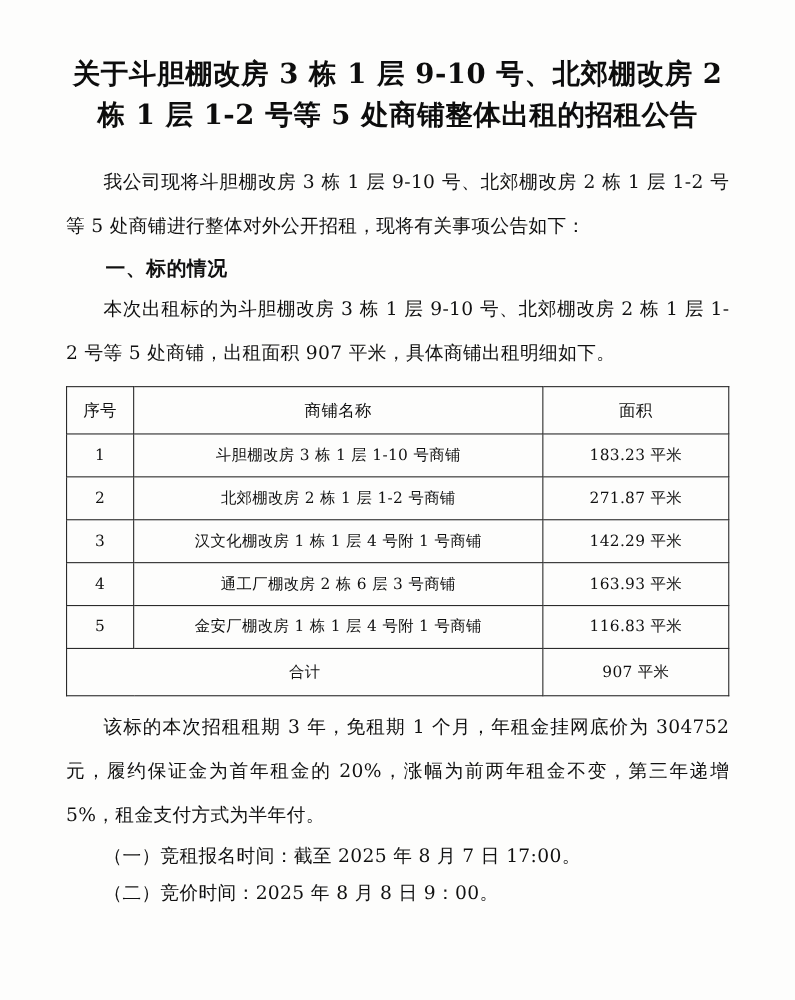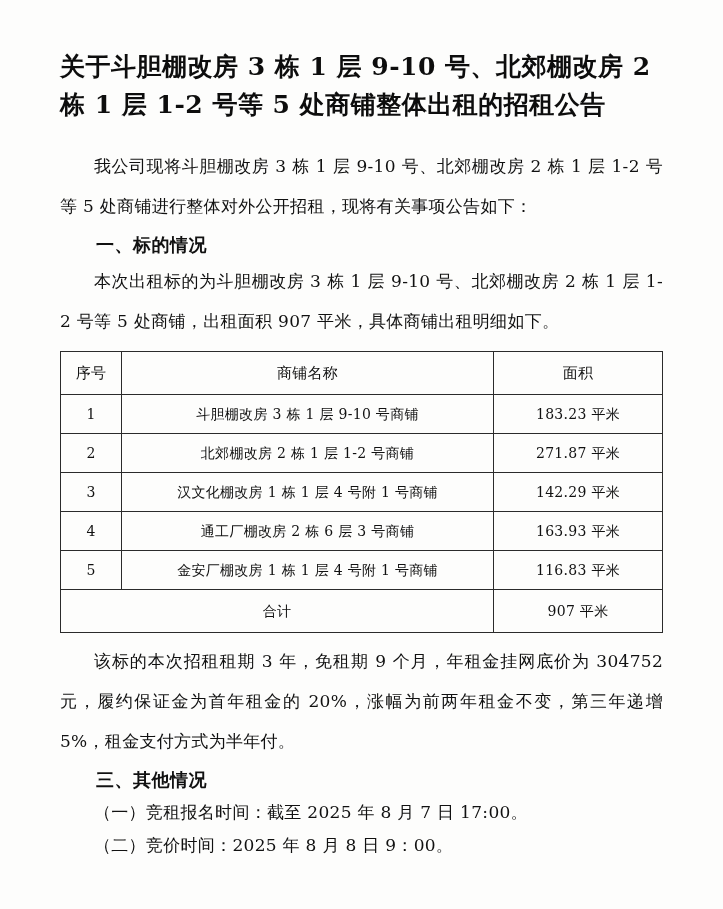--- a/index.html
+++ b/index.html
@@ -20,20 +20,21 @@
     height: 909px;
     box-sizing: border-box;
     padding: 40px 60px 0 60px;
     background: #fdfdfc;
   }
   .doc-title {
     font-family: "DejaVu Serif", "Liberation Serif", serif;
     font-weight: bold;
     font-size: 25px;
     line-height: 38px;
+    text-align: center;
     letter-spacing: 0.5px;
     margin: 8px 0 22px 0;
     color: #0d0d0d;
   }
   .para {
     font-size: 17px;
     line-height: 40px;
     text-align: justify;
     text-justify: inter-ideograph;
     margin: 0 0 2px 0;
@@ -93,21 +94,21 @@
 
   <table class="shop-table">
     <tbody>
       <tr class="head">
         <td class="idx">序号</td>
         <td>商铺名称</td>
         <td class="area">面积</td>
       </tr>
       <tr>
         <td class="idx">1</td>
-        <td>斗胆棚改房 3 栋 1 层 9-10 号商铺</td>
+        <td>斗胆棚改房 3 栋 1 层 1-10 号商铺</td>
         <td class="area">183.23 平米</td>
       </tr>
       <tr>
         <td class="idx">2</td>
         <td>北郊棚改房 2 栋 1 层 1-2 号商铺</td>
         <td class="area">271.87 平米</td>
       </tr>
       <tr>
         <td class="idx">3</td>
         <td>汉文化棚改房 1 栋 1 层 4 号附 1 号商铺</td>
@@ -123,19 +124,18 @@
         <td>金安厂棚改房 1 栋 1 层 4 号附 1 号商铺</td>
         <td class="area">116.83 平米</td>
       </tr>
       <tr class="total">
         <td colspan="2">合计</td>
         <td class="area">907 平米</td>
       </tr>
     </tbody>
   </table>
 
-  <p class="para">该标的本次招租租期 3 年，免租期 9 个月，年租金挂网底价为 304752 元，履约保证金为首年租金的 20%，涨幅为前两年租金不变，第三年递增 5%，租金支付方式为半年付。</p>
+  <p class="para">该标的本次招租租期 3 年，免租期 1 个月，年租金挂网底价为 304752 元，履约保证金为首年租金的 20%，涨幅为前两年租金不变，第三年递增 5%，租金支付方式为半年付。</p>
 
-  <p class="section-head">三、其他情况</p>
   <p class="sub-item">（一）竞租报名时间：截至 2025 年 8 月 7 日 17:00。</p>
   <p class="sub-item">（二）竞价时间：2025 年 8 月 8 日 9：00。</p>
 
 </div>
 
 </body></html>

